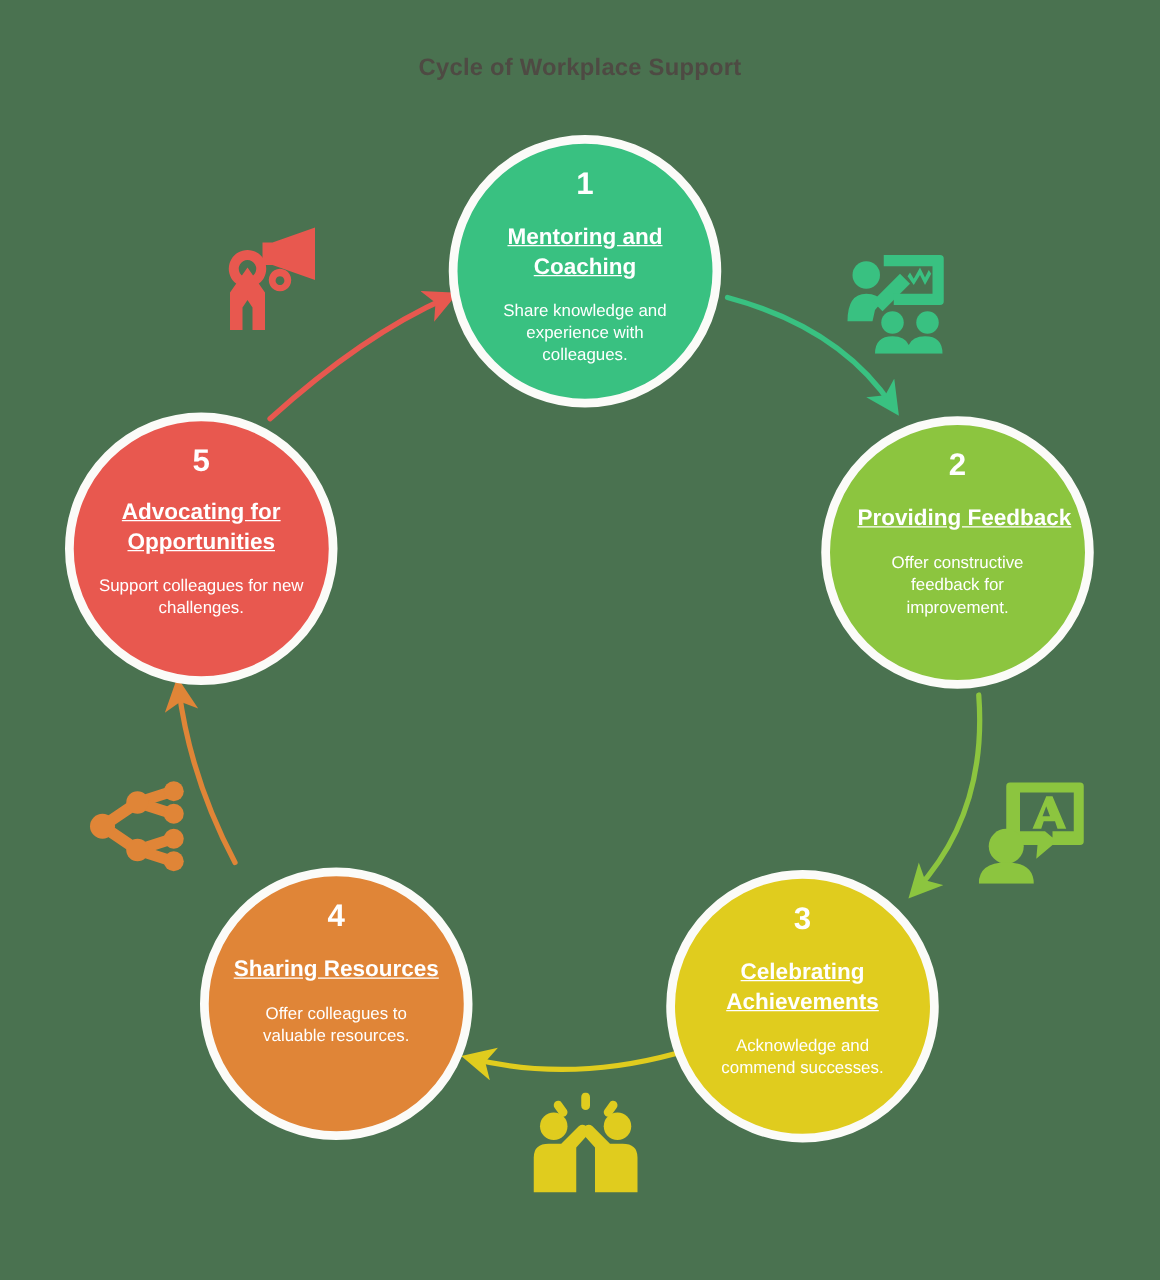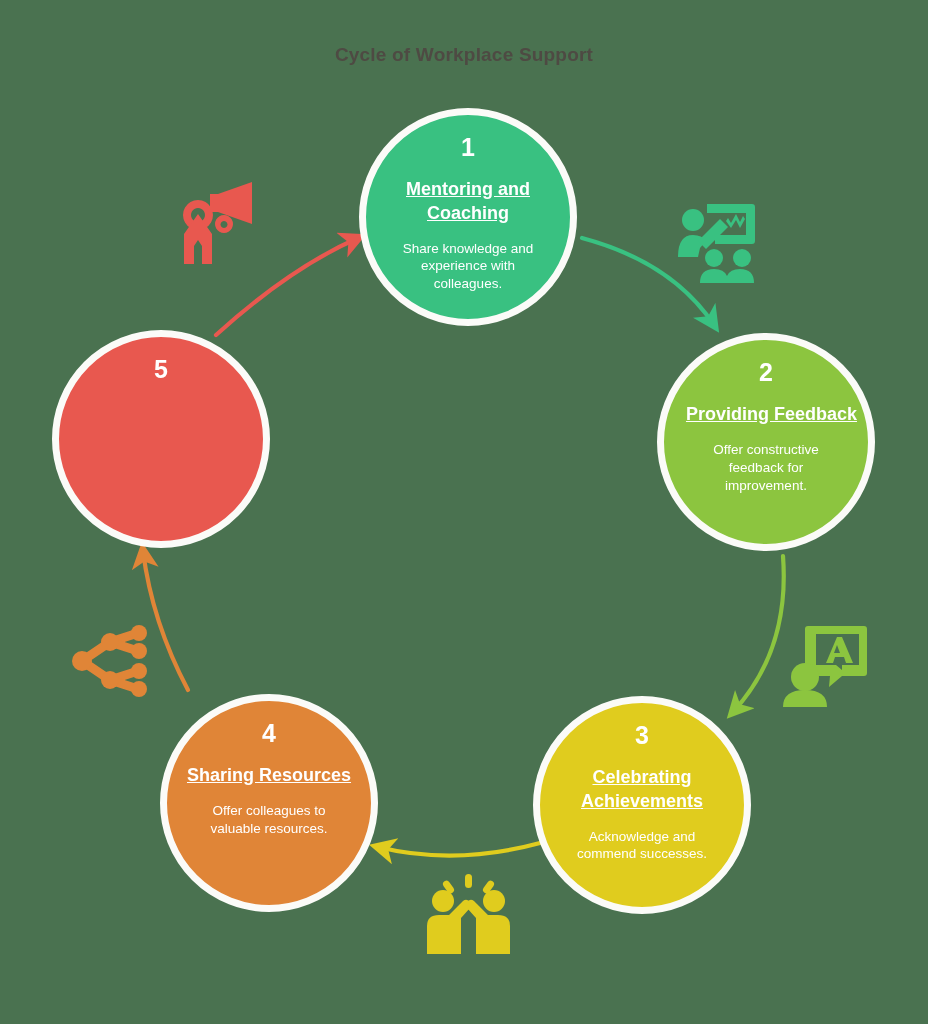--- a/index.html
+++ b/index.html
@@ -150,20 +150,22 @@
   </div>
 
   <div class="node" id="node-4" style="background: rgb(224, 133, 55); border-color: rgb(251, 251, 248);">
     <div class="num">4</div>
     <div class="ttl">Sharing Resources</div>
     <div class="desc">Offer colleagues to valuable resources.</div>
   </div>
 
   <div class="node" id="node-5" style="background: rgb(232, 88, 79); border-color: rgb(251, 251, 248);">
     <div class="num">5</div>
+    <div class="ttl">Advocating for Opportunities</div>
+    <div class="desc">Support colleagues for new challenges.</div>
   </div>
 
   <svg class="icon" id="icon-1" width="86" height="86" viewBox="0 0 86 86">
     <g fill="#39c181">
       <circle cx="21" cy="23" r="11"></circle>
       <path d="M6 60 q0 -22 15 -22 q9 0 13 6 l-6 7 q-2 9 -2 9 z"></path>
       <path d="M26 44 L48 22 l8 8 L34 52 z"></path>
       <path d="M35 7 h45 a3 3 0 0 1 3 3 v34 a3 3 0 0 1 -3 3 h-37 v-9 h31 v-22 h-39 z"></path>
       <path d="M54 24 l5 7 l5 -8 l4 8 l5 -9 l-2 -3 l-3 6 l-4 -8 l-5 9 l-3 -5 z"></path>
       <circle cx="42" cy="61" r="9"></circle>

